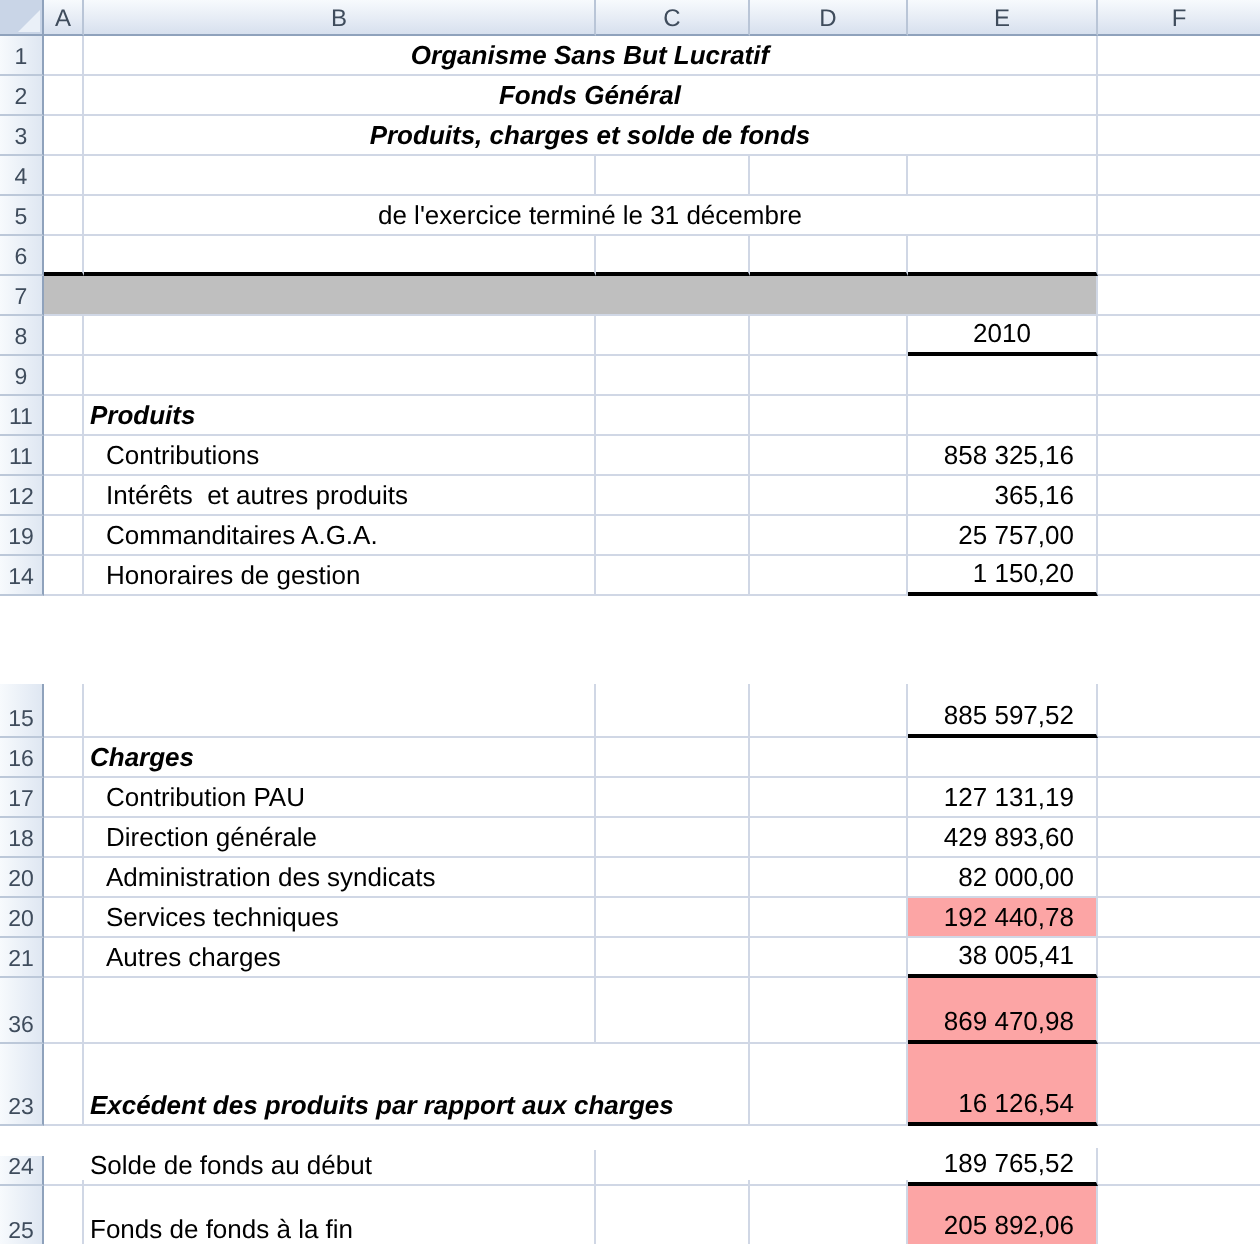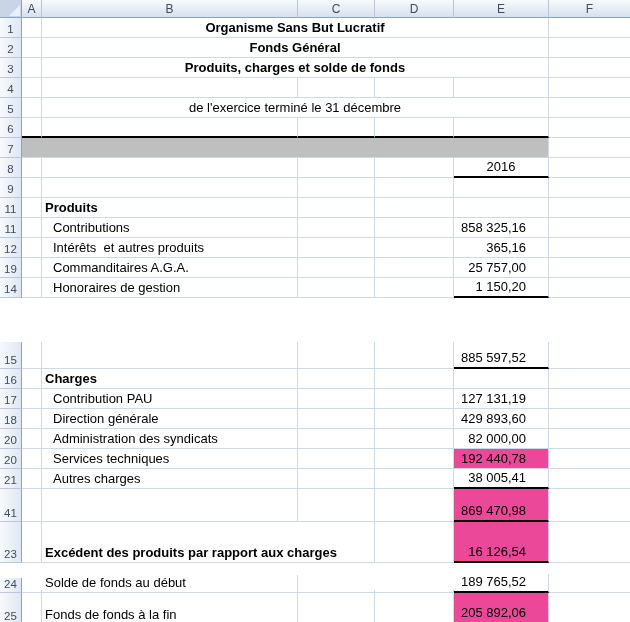--- a/index.html
+++ b/index.html
@@ -25,26 +25,26 @@
 
   .c { border-right:1px solid #D0D7E5; border-bottom:1px solid #D0D7E5;
        display:flex; align-items:flex-end; padding-bottom:2px; white-space:pre; overflow:visible; }
   .wa { width:20px; } .wb { width:256px; } .wc { width:77px; } .wd { width:79px; }
   .we { width:95px; } .wf { width:81px; }
   .merged { width:507px; justify-content:center; }   
   .mbc { width:333px; }                               
   .graybar { width:527px; background:#BFBFBF; }       
   .last { border-right:none; }
 
-  .bold { font-weight:bold; }
+  .bold { font-weight:bold;font-style:italic; }
   .lbl { padding-left:3px; }
   .ind { padding-left:11px; }
-  .num { justify-content:flex-end; padding-right:22px; }
+  .num { justify-content:flex-end; padding-right:11px; }
   .cen { justify-content:center; }
-  .grayc { background:#ec4899; }
+  .grayc { background:#fca5a5; }
   .bb2 { border-bottom:2px solid #000; }
   .dbl { border-bottom:3px double #000; }
   .botbar { border-bottom:3px solid #000; }
 </style>
 </head>
 <body>
 
 <div class="sheet">
 
   <div class="hrow">
@@ -112,21 +112,21 @@
     <div class="c graybar"></div>
     <div class="c wf last"></div>
   </div>
 
   <div class="row">
     <div class="rh">8</div>
     <div class="c wa"></div>
     <div class="c wb"></div>
     <div class="c wc"></div>
     <div class="c wd"></div>
-    <div class="c we cen bb2">2016</div>
+    <div class="c we cen bb2">2010</div>
     <div class="c wf last"></div>
   </div>
 
   <div class="row">
     <div class="rh">9</div>
     <div class="c wa"></div>
     <div class="c wb"></div>
     <div class="c wc"></div>
     <div class="c wd"></div>
     <div class="c we"></div>
@@ -247,21 +247,21 @@
     <div class="rh">21</div>
     <div class="c wa"></div>
     <div class="c wb ind">Autres charges</div>
     <div class="c wc"></div>
     <div class="c wd"></div>
     <div class="c we num bb2">38 005,41</div>
     <div class="c wf last"></div>
   </div>
 
   <div class="row r22">
-    <div class="rh">41</div>
+    <div class="rh">36</div>
     <div class="c wa"></div>
     <div class="c wb"></div>
     <div class="c wc"></div>
     <div class="c wd"></div>
     <div class="c we num grayc bb2">869 470,98</div>
     <div class="c wf last"></div>
   </div>
 
   <div class="row r23">
     <div class="rh">23</div>

